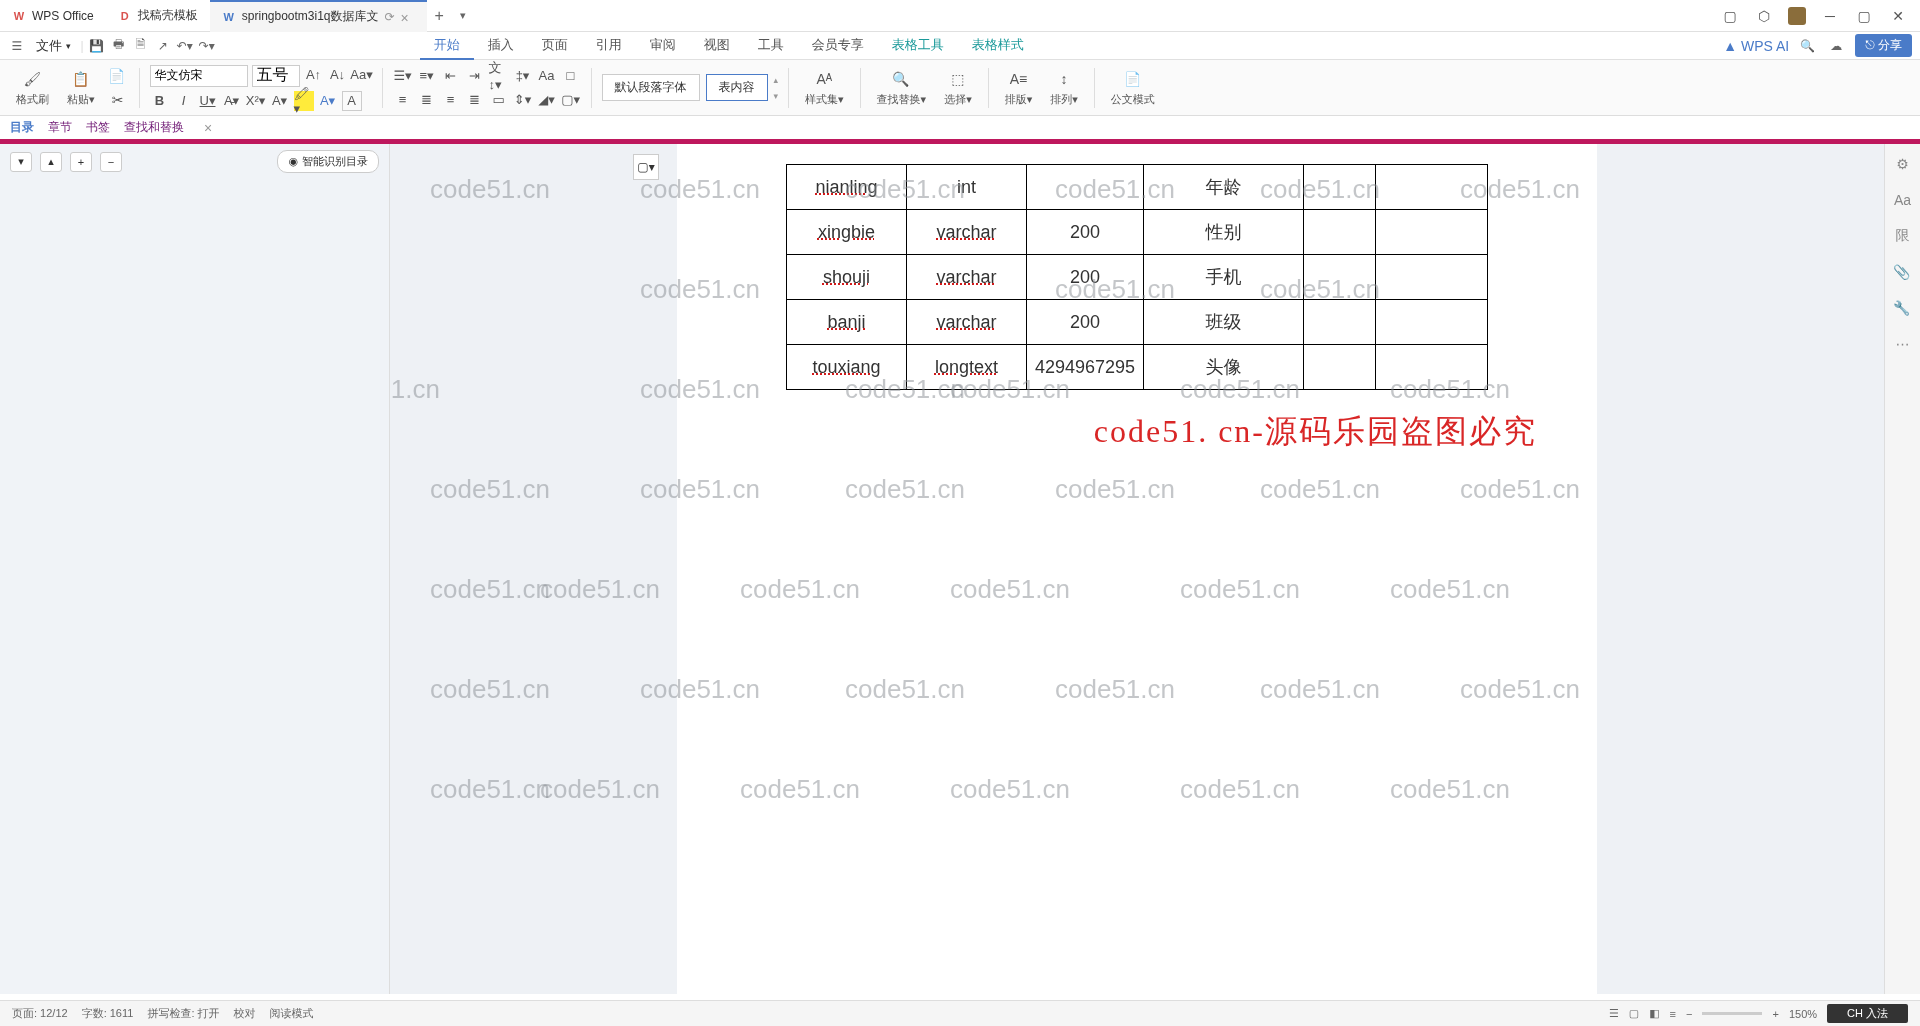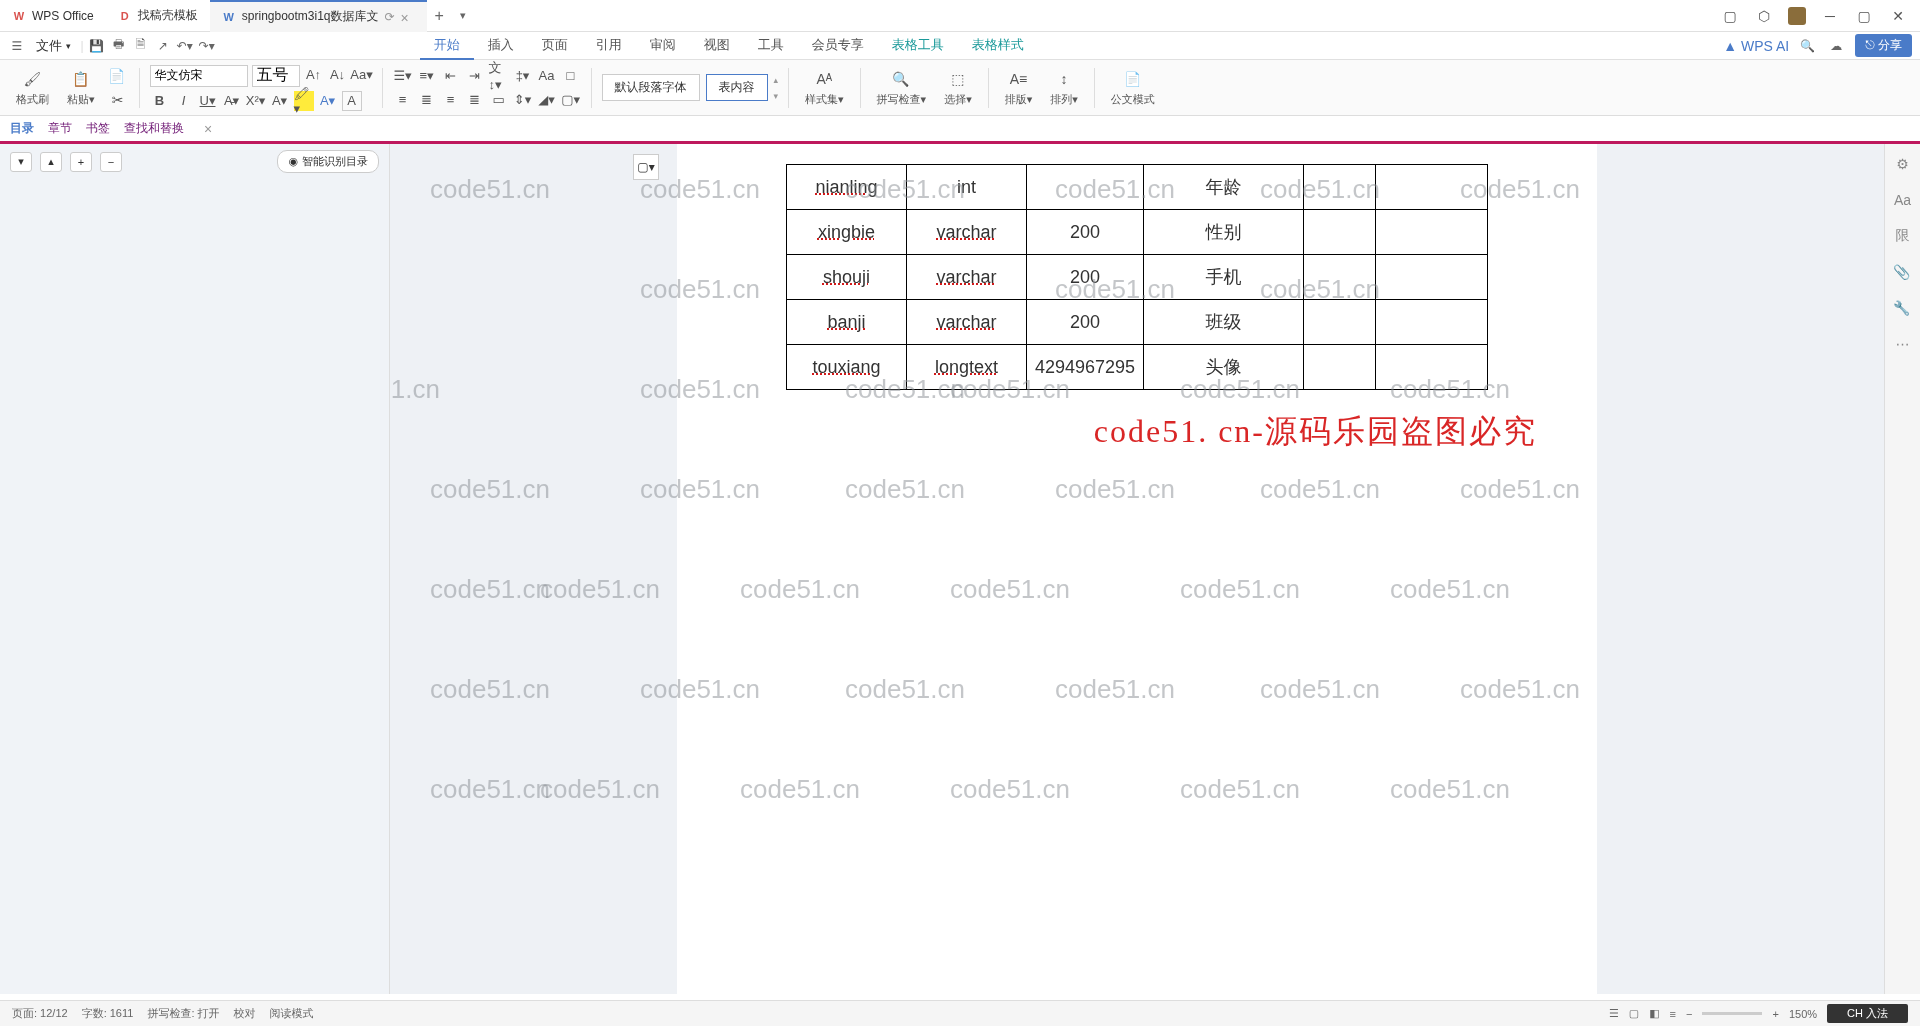--- a/index.html
+++ b/index.html
@@ -32,21 +32,21 @@
 .ribbon-group { display: flex; flex-direction: column; align-items: center; gap: 2px; padding: 0 6px; }
 .ribbon-lbl { font-size: 11px; color: #555; }
 .ribbon-ic { width: 22px; height: 22px; display: flex; align-items: center; justify-content: center; color: #555; font-size: 14px; }
 .ribbon-sep { width: 1px; height: 40px; background: #ddd; margin: 0 4px; }
 .font-select { width: 98px; height: 22px; border: 1px solid #ccc; font-size: 12px; padding: 0 4px; background: #fff; }
 .size-select { width: 48px; height: 22px; border: 1px solid #ccc; font-size: 16px; padding: 0 4px; background: #fff; }
 .style-box { border: 1px solid #ccc; padding: 4px 12px; font-size: 12px; background: #fff; }
 .fmt-btn { width: 20px; height: 20px; display: flex; align-items: center; justify-content: center; font-size: 13px; color: #555; }
 
 
-.nav-header { height: 28px; display: flex; align-items: center; padding: 0 10px; gap: 14px; border-bottom: 3px solid #be185d; font-size: 12px; }
+.nav-header { height: 28px; display: flex; align-items: center; padding: 0 10px; gap: 14px; border-bottom: 5px solid #be185d; font-size: 12px; }
 .nav-tab { color: #701a75; cursor: pointer; }
 .nav-tab.active { color: #4a7bc8; font-weight: bold; }
 .nav-close { margin-left: 6px; color: #999; font-size: 14px; }
 
 
 .main-area { display: flex; height: calc(100% - 176px); }
 .left-panel { width: 390px; background: #f0f3f7; border-right: 1px solid #ddd; padding: 6px 10px; }
 .panel-ctrls { display: flex; align-items: center; gap: 8px; margin-bottom: 6px; }
 .panel-btn { width: 22px; height: 20px; border: 1px solid #ccc; background: #fff; border-radius: 3px; display: flex; align-items: center; justify-content: center; font-size: 11px; }
 .smart-toc { border: 1px solid #ccc; background: #fff; border-radius: 10px; padding: 3px 10px; font-size: 11px; display: flex; align-items: center; gap: 4px; margin-left: auto; }
@@ -211,21 +211,21 @@
       <span>▾</span>
     </div>
   <div class="ribbon-sep"></div>
   <div class="ribbon-group">
     <span class="ribbon-ic">Aᴬ</span>
     <span class="ribbon-lbl"><span>样式集</span>▾</span>
   </div>
   <div class="ribbon-sep"></div>
   <div class="ribbon-group">
     <span class="ribbon-ic">🔍</span>
-    <span class="ribbon-lbl"><span>拼写检查</span>▾</span>
+    <span class="ribbon-lbl"><span>查找替换</span>▾</span>
   </div>
   <div class="ribbon-group">
     <span class="ribbon-ic">⬚</span>
     <span class="ribbon-lbl"><span>选择</span>▾</span>
   </div>
   <div class="ribbon-sep"></div>
   <div class="ribbon-group">
     <span class="ribbon-ic">A≡</span>
     <span class="ribbon-lbl"><span>排版</span>▾</span>
   </div>

